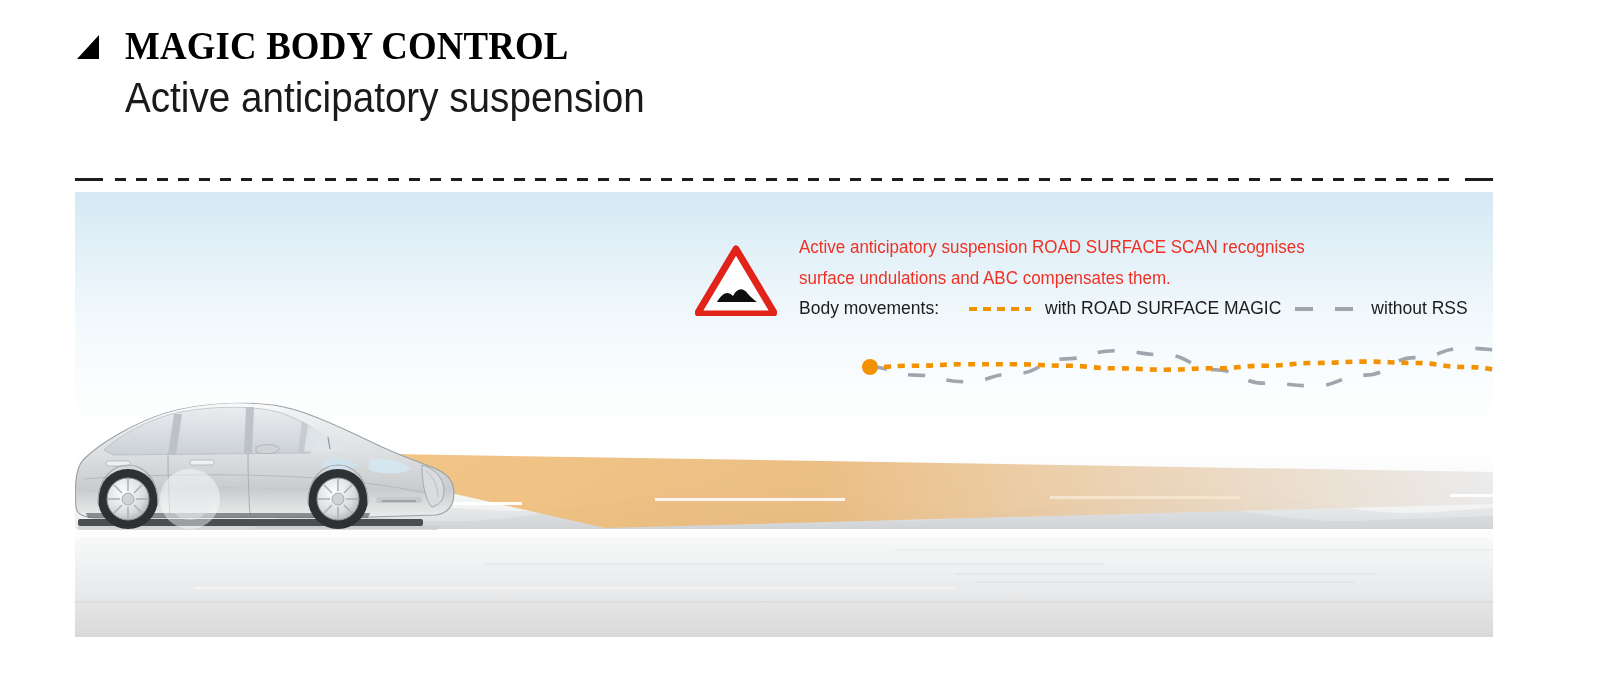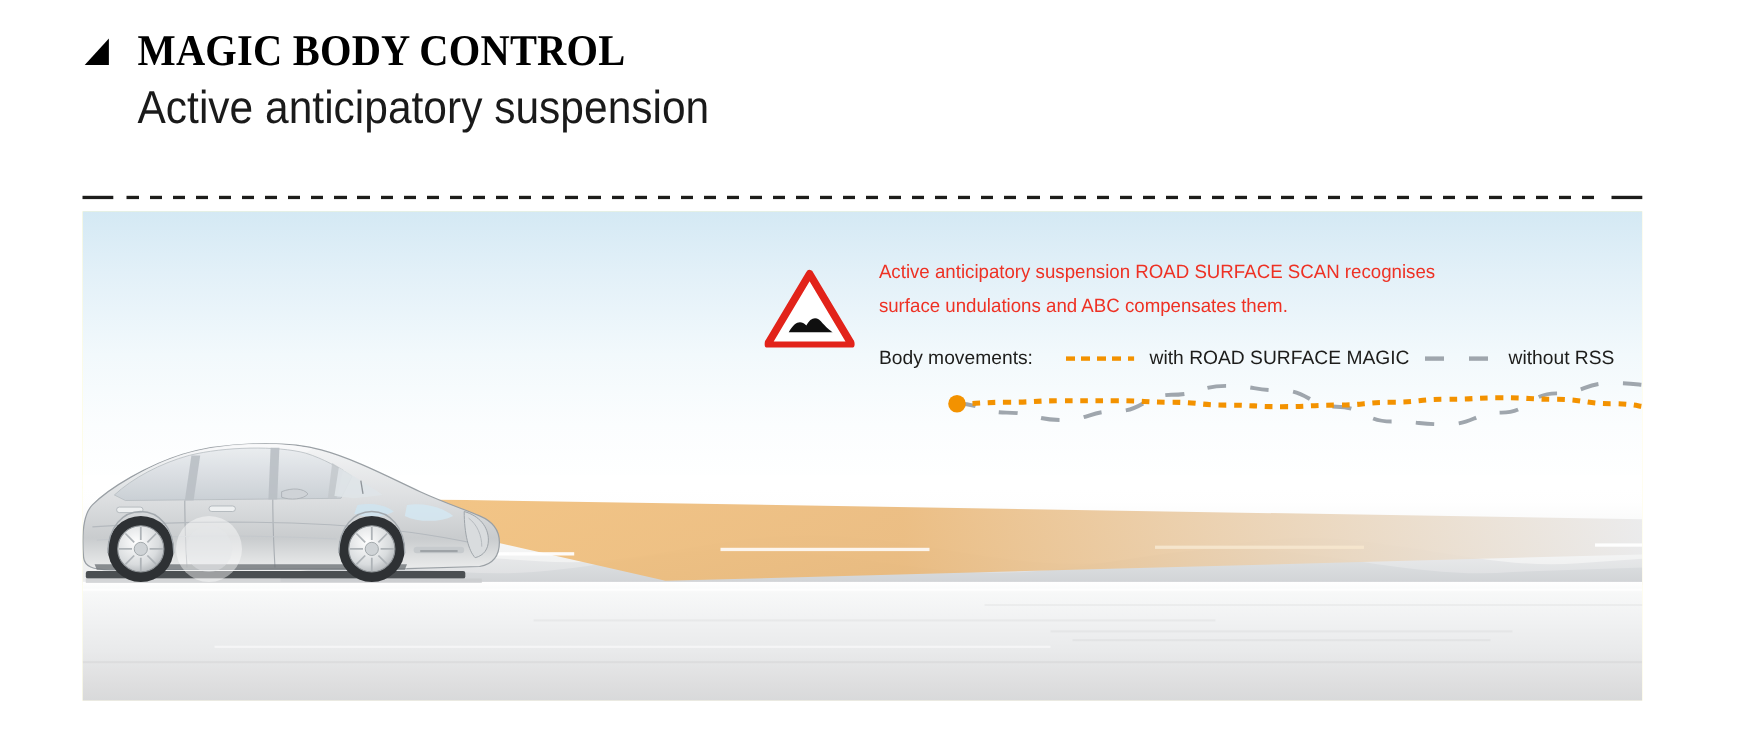--- a/index.html
+++ b/index.html
@@ -34,21 +34,21 @@
   .divider .cap-l{left:0;width:28px;}
   .divider .cap-r{right:0;width:28px;}
   .divider .dashes{
     position:absolute;left:40px;right:40px;top:0;height:3px;
     background-image:repeating-linear-gradient(to right,#1d1d1b 0 11px,transparent 11px 21px);
   }
 
   
   .panel{
     position:absolute;left:75px;top:192px;width:1418px;height:445px;
-    overflow:hidden;background:#fef9c3;
+    overflow:hidden;background:#bef264;
   }
   .sky{
     position:absolute;left:0;top:0;width:100%;height:250px;
     background:linear-gradient(to bottom,#d4e9f4 0%,#e2f0f8 22%,#f2f9fc 52%,#fbfdfe 78%,#ffffff 100%);
   }
   .panel-white{
     position:absolute;left:0;top:240px;width:100%;height:205px;background:#fff;
   }
 
   
@@ -70,21 +70,21 @@
   .callout{position:absolute;left:620px;top:40px;width:790px;}
   .callout-inner{display:flex;align-items:flex-start;}
   .sign{width:82px;flex:none;margin-top:12px;}
   .sign svg{display:block;}
   .callout-text{margin-left:22px;padding-top:0;}
   .red-line{
     color:#ee3124;font-size:17.5px;line-height:31px;font-weight:400;
     white-space:nowrap;transform:scaleX(0.97);transform-origin:left center;
   }
   .legend-row{
-    display:flex;align-items:center;margin-top:21px;
+    display:flex;align-items:center;margin-top:4px;
     font-size:17.5px;color:#1d1d1b;white-space:nowrap;
   }
   .legend-label{margin-right:30px;}
   .lg-orange{
     width:62px;height:4px;margin-right:14px;flex:none;
     background-image:repeating-linear-gradient(to right,#f39200 0 8px,transparent 8px 14px);
   }
   .lg-grey{
     width:62px;height:4px;margin:0 14px;flex:none;
     background-image:repeating-linear-gradient(to right,#9fa6ad 0 18px,transparent 18px 40px);

